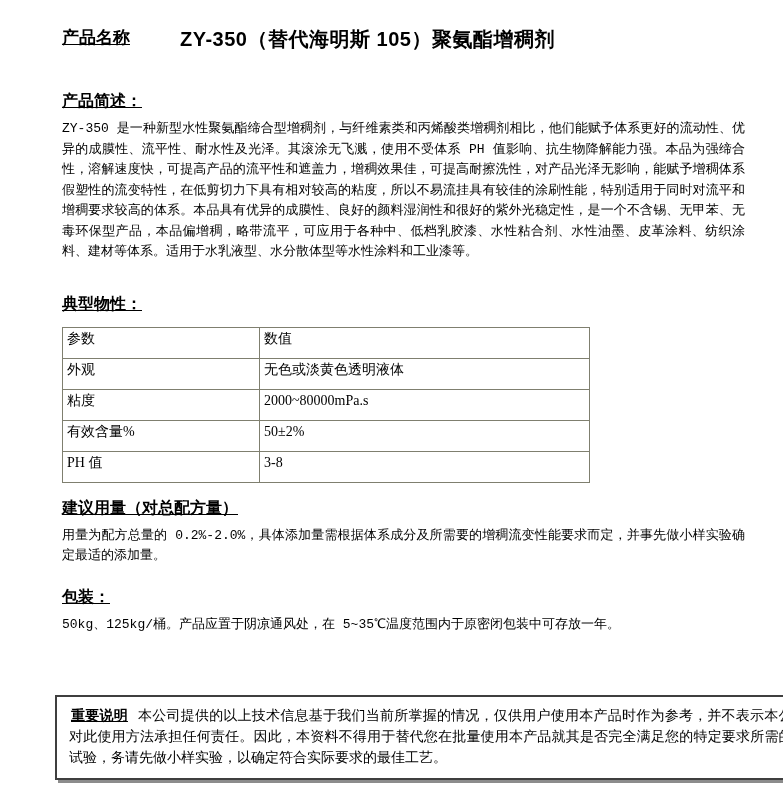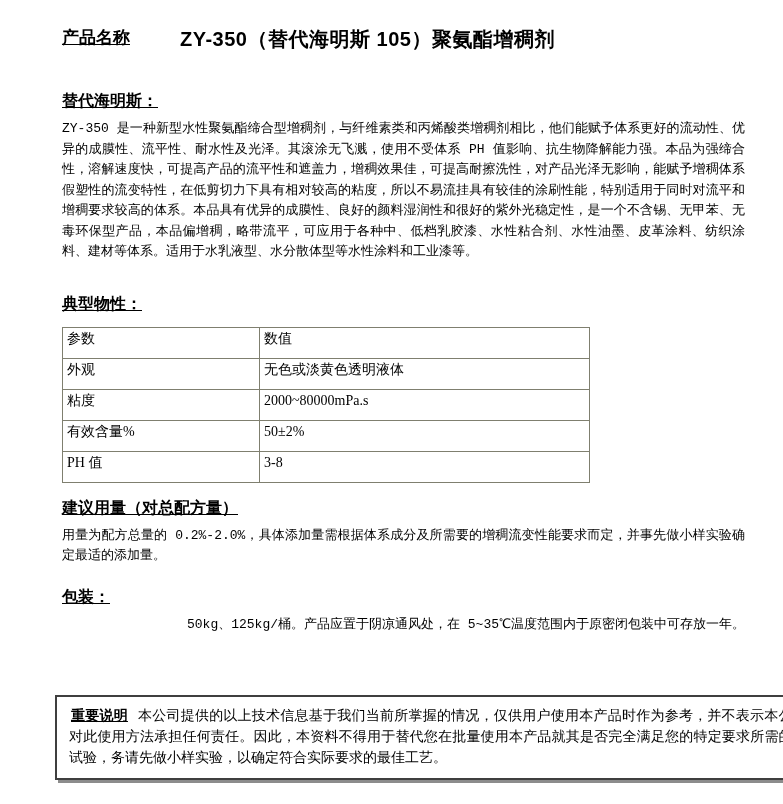--- a/index.html
+++ b/index.html
@@ -56,21 +56,21 @@
   .h-pack      { margin-top: 20px; }
 
   
   .body-text {
     font-size: 13px;
     line-height: 20.5px;
     text-align: justify;
     margin: 7px 0 0 0;
     font-family: Liberation Mono, monospace;
   }
-  .pack-text { text-align: right; }
+  .pack-text { text-align: left; }
 
   
   table.props {
     border-collapse: collapse;
     table-layout: fixed;
     width: 527px;
     margin-top: 12px;
     font-size: 14px;
   }
   table.props td {
@@ -105,21 +105,21 @@
 </head>
 <body>
 
 <div class="page">
 
   <div class="title-row">
     <span class="product-label">产品名称</span>
     <span class="page-title">ZY-350（替代海明斯 105）聚氨酯增稠剂</span>
   </div>
 
-  <h2 class="section-heading h-overview">替代海明斯：</h2>
+  <h2 class="section-heading h-overview">产品简述：</h2>
   <p class="body-text">ZY-350 是一种新型水性聚氨酯缔合型增稠剂，与纤维素类和丙烯酸类增稠剂相比，他们能赋予体系更好的流动性、优异的成膜性、流平性、耐水性及光泽。其滚涂无飞溅，使用不受体系 PH 值影响、抗生物降解能力强。本品为强缔合性，溶解速度快，可提高产品的流平性和遮盖力，增稠效果佳，可提高耐擦洗性，对产品光泽无影响，能赋予增稠体系假塑性的流变特性，在低剪切力下具有相对较高的粘度，所以不易流挂具有较佳的涂刷性能，特别适用于同时对流平和增稠要求较高的体系。本品具有优异的成膜性、良好的颜料湿润性和很好的紫外光稳定性，是一个不含锡、无甲苯、无毒环保型产品，本品偏增稠，略带流平，可应用于各种中、低档乳胶漆、水性粘合剂、水性油墨、皮革涂料、纺织涂料、建材等体系。适用于水乳液型、水分散体型等水性涂料和工业漆等。</p>
 
   <h2 class="section-heading h-props">典型物性：</h2>
   <table class="props">
     <colgroup>
         <col class="c1">
         <col class="c2">
       </colgroup>
     <tbody>
       <tr>

